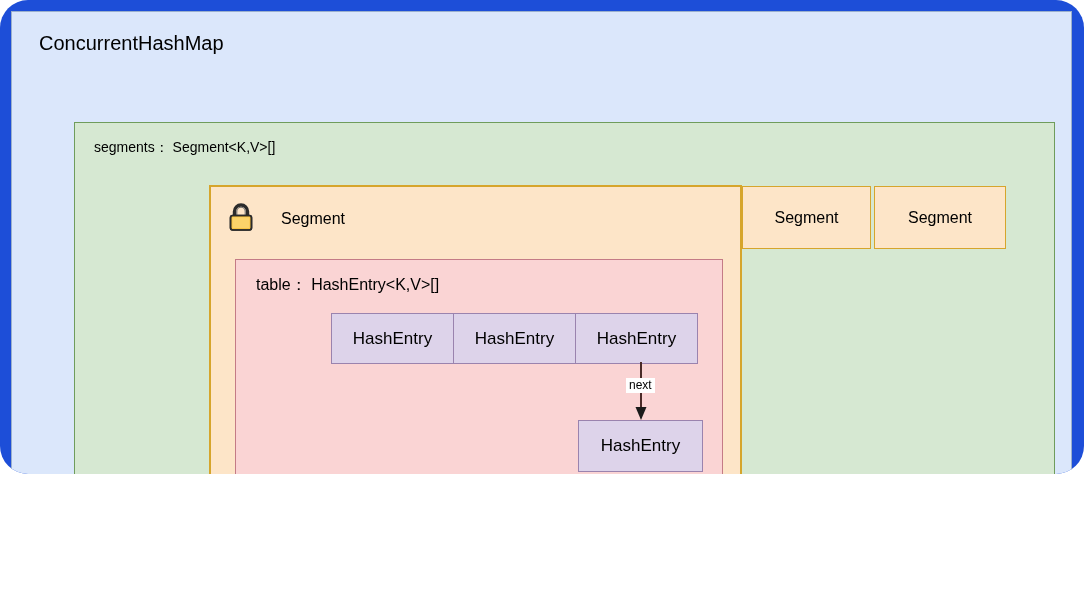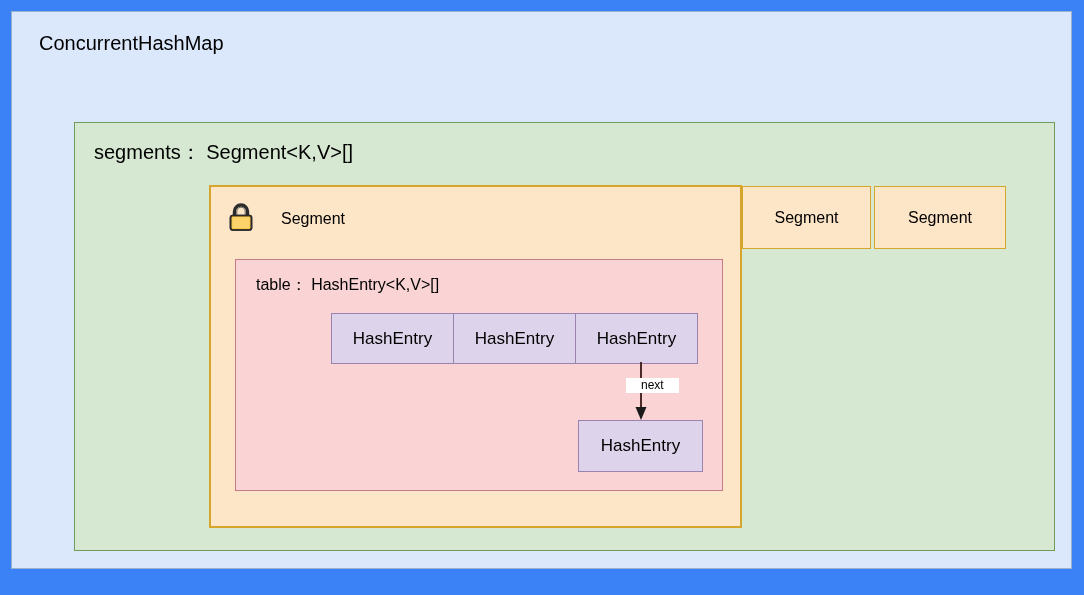--- a/index.html
+++ b/index.html
@@ -6,23 +6,24 @@
     margin: 0;
     padding: 0;
     background: #ffffff;
   }
   body {
     font-family: "Liberation Sans", sans-serif;
   }
   #canvas {
     position: relative;
     width: 1084px;
-    height: 595px;
-    background: #3b82f6;
+    height: 474px;
+    background: #1d4ed8;
     overflow: hidden;
+    border-radius: 28px;
   }
 
   
   .chm-box {
     position: absolute;
     left: 11px;
     top: 11px;
     width: 1061px;
     height: 558px;
     background: #dbe7fb;
@@ -46,21 +47,21 @@
     width: 981px;
     height: 429px;
     background: #d6e8d2;
     border: 1px solid #6f9c5c;
     box-sizing: border-box;
   }
   .segments-title {
     position: absolute;
     left: 19px;
     top: 16px;
-    font-size: 20px;
+    font-size: 14px;
     color: #000000;
     white-space: nowrap;
   }
 
   
   .segment-main {
     position: absolute;
     left: 209px;
     top: 185px;
     width: 533px;
@@ -168,21 +169,21 @@
     width: 32px;
     height: 60px;
   }
   .next-label {
     position: absolute;
     left: 626px;
     top: 378px;
     background: #ffffff;
     font-size: 12px;
     color: #000000;
-    padding: 0 15px;
+    padding: 0 3px;
     line-height: 15px;
     white-space: nowrap;
   }
 
   
   .watermark {
     position: absolute;
     left: 818px;
     top: 543px;
     font-size: 22px;

